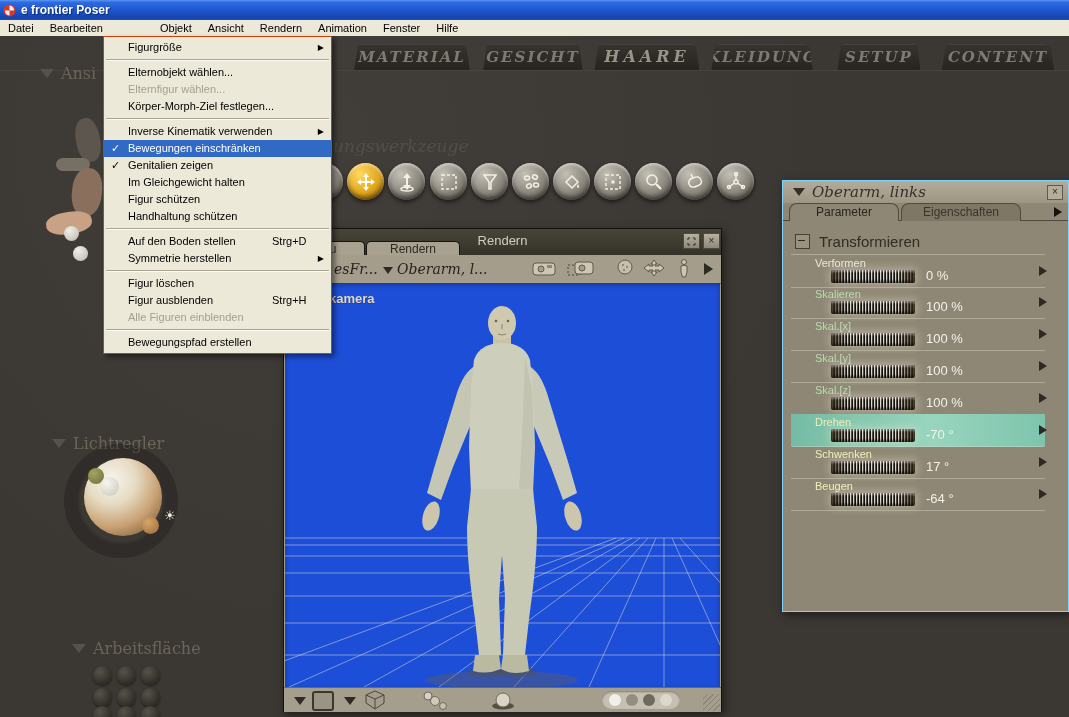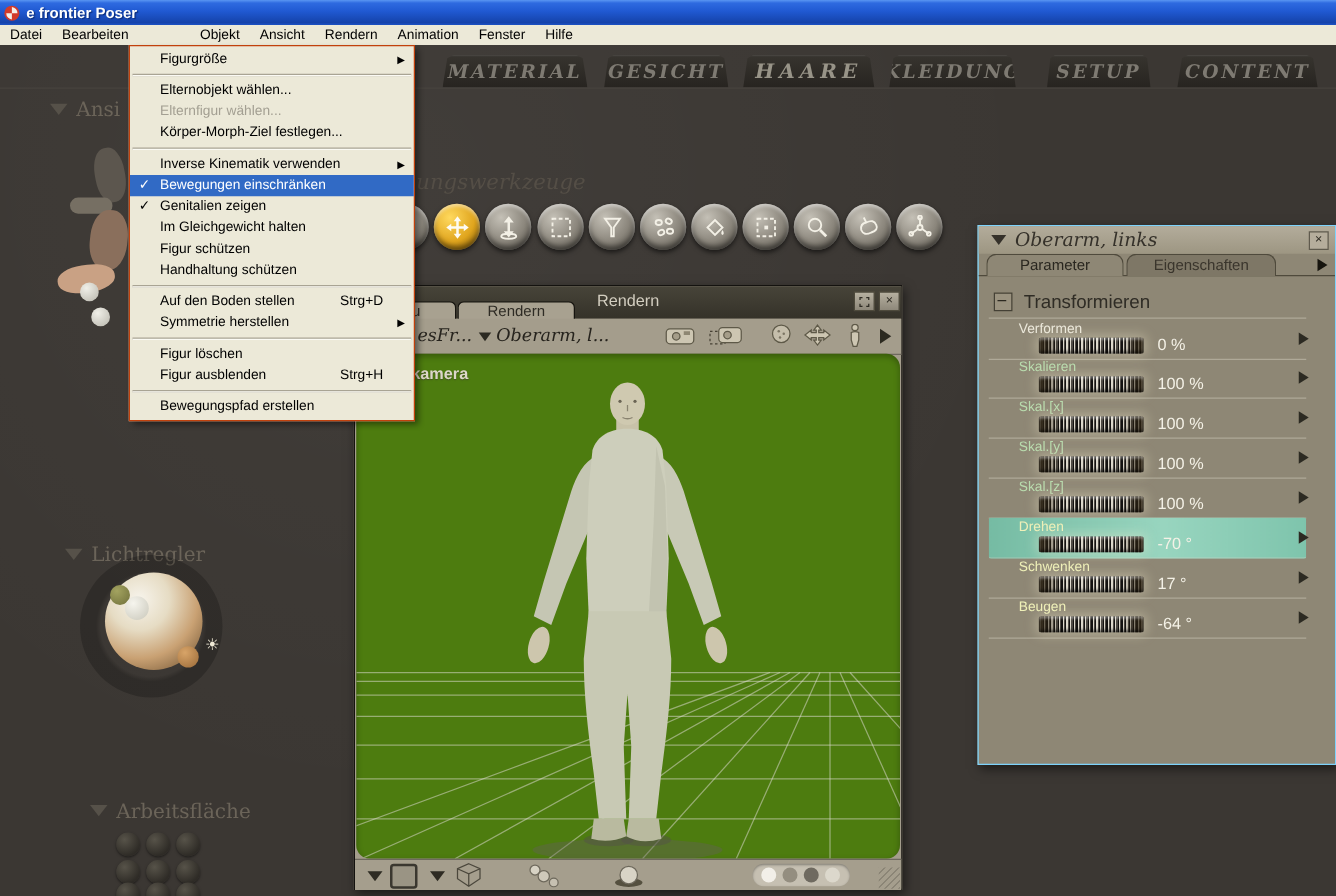--- a/index.html
+++ b/index.html
@@ -67,22 +67,22 @@
     border:1px solid #4e4a3c;display:flex;align-items:center;justify-content:center;
     color:#2e2b23;font-size:10px;line-height:10px;}
   .dtab{position:absolute;top:12px;height:14px;background:#a8a190;border:1px solid #16140f;border-bottom:none;
     border-radius:5px 5px 0 0;color:#2e2b24;font-size:12px;text-align:center;line-height:14px;}
   .dbar{position:absolute;left:0;top:26px;width:437px;height:28px;background:#a49d8c;
     border-bottom:1px solid #6e695e;}
   .dsel{position:absolute;font-family:"DejaVu Serif",serif;font-style:italic;font-size:14px;color:#26231d;top:6px;}
   .dtri{width:0;height:0;border-left:5px solid transparent;border-right:5px solid transparent;
     border-top:7px solid #2c2a22;display:inline-block;margin-right:4px;vertical-align:middle;}
   .dico{position:absolute;top:4px;}
-  .dcanvas{position:absolute;left:1px;top:54px;width:435px;height:404px;background:#4d7c0f;overflow:hidden;
-    box-shadow:inset 0 2px 5px rgba(0,0,0,.3);border-radius:11px;}
+  .dcanvas{position:absolute;left:1px;top:54px;width:435px;height:404px;background:#1d4ed8;overflow:hidden;
+    box-shadow:inset 0 2px 5px rgba(0,0,0,.3);}
   .camlabel{position:absolute;left:44px;top:8px;font-weight:bold;font-size:13px;color:#dcd7c9;
     text-shadow:0 1px 1px rgba(60,55,50,.6);}
   .dfoot{position:absolute;left:0;top:458px;width:437px;height:24px;background:#a59e8d;border-top:1px solid #6e695e;}
   .ftri{position:absolute;top:9px;width:0;height:0;border-left:6px solid transparent;
     border-right:6px solid transparent;border-top:8px solid #2e2b23;}
   .fswatch{position:absolute;left:28px;top:3px;width:18px;height:16px;background:#9a9484;
     border:2px solid #3a372f;border-radius:3px;}
   .pill{position:absolute;left:318px;top:3px;width:78px;height:18px;border-radius:9px;background:#c6c0b2;
     box-shadow:inset 0 1px 2px rgba(0,0,0,.35);}
   .pdot{position:absolute;top:3px;width:12px;height:12px;border-radius:50%;}
@@ -232,21 +232,21 @@
   <div class="tool" style="left:717px">
     <svg width="20" height="20">
         <circle cx="10" cy="10" r="2"></circle>
         <path d="M10 8 V2 M8.5 11 L3 15 M11.5 11 L17 15"></path>
         <circle cx="10" cy="2" r="1.5"></circle>
         <circle cx="3" cy="15" r="1.5"></circle>
         <circle cx="17" cy="15" r="1.5"></circle>
       </svg>
   </div>
 
-  <div class="paneltitle" style="left:40px;top:78px">
+  <div class="paneltitle" style="left:40px;top:64px">
     <span class="tri"></span>
     <span>Ansi</span>
   </div>
   <div class="camblob" style="left:76px;top:118px;width:24px;height:44px;background:#5c564e;transform:rotate(-10deg)"></div>
   <div class="camblob" style="left:56px;top:158px;width:34px;height:13px;background:#766f63;border-radius:7px"></div>
   <div class="camblob" style="left:72px;top:168px;width:30px;height:48px;background:#8a6f5c;transform:rotate(6deg)"></div>
   <div class="camblob" style="left:46px;top:212px;width:46px;height:22px;background:#c9a184;transform:rotate(-8deg)"></div>
   <div class="camblob" style="left:64px;top:226px;width:15px;height:15px;background:radial-gradient(circle at 35% 30%,#f0efe8,#b8b6ac);border-radius:50%"></div>
   <div class="camblob" style="left:73px;top:246px;width:15px;height:15px;background:radial-gradient(circle at 35% 30%,#f0efe8,#b8b6ac);border-radius:50%"></div>
 
@@ -464,17 +464,18 @@
     <div class="mi"><span class="chk">✓</span><span>Genitalien zeigen</span></div>
     <div class="mi"><span>Im Gleichgewicht halten</span></div>
     <div class="mi"><span>Figur schützen</span></div>
     <div class="mi"><span>Handhaltung schützen</span></div>
     <div class="msep"></div>
     <div class="mi"><span>Auf den Boden stellen</span><span class="sc">Strg+D</span></div>
     <div class="mi"><span>Symmetrie herstellen</span><span class="arr">▶</span></div>
     <div class="msep"></div>
     <div class="mi"><span>Figur löschen</span></div>
     <div class="mi"><span>Figur ausblenden</span><span class="sc">Strg+H</span></div>
+    <div class="mi dis"><span>Alle Figuren einblenden</span></div>
     <div class="msep"></div>
     <div class="mi"><span>Bewegungspfad erstellen</span></div>
   </div>
 
 </div>
 
 </body></html>

